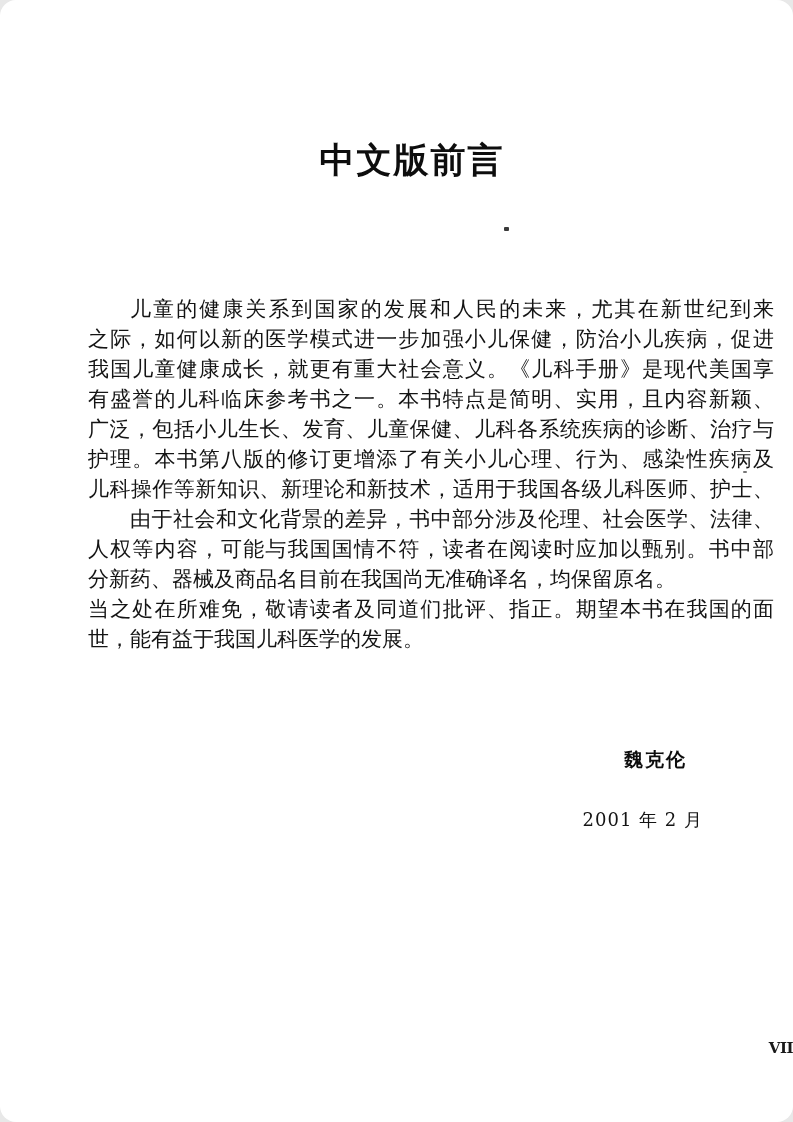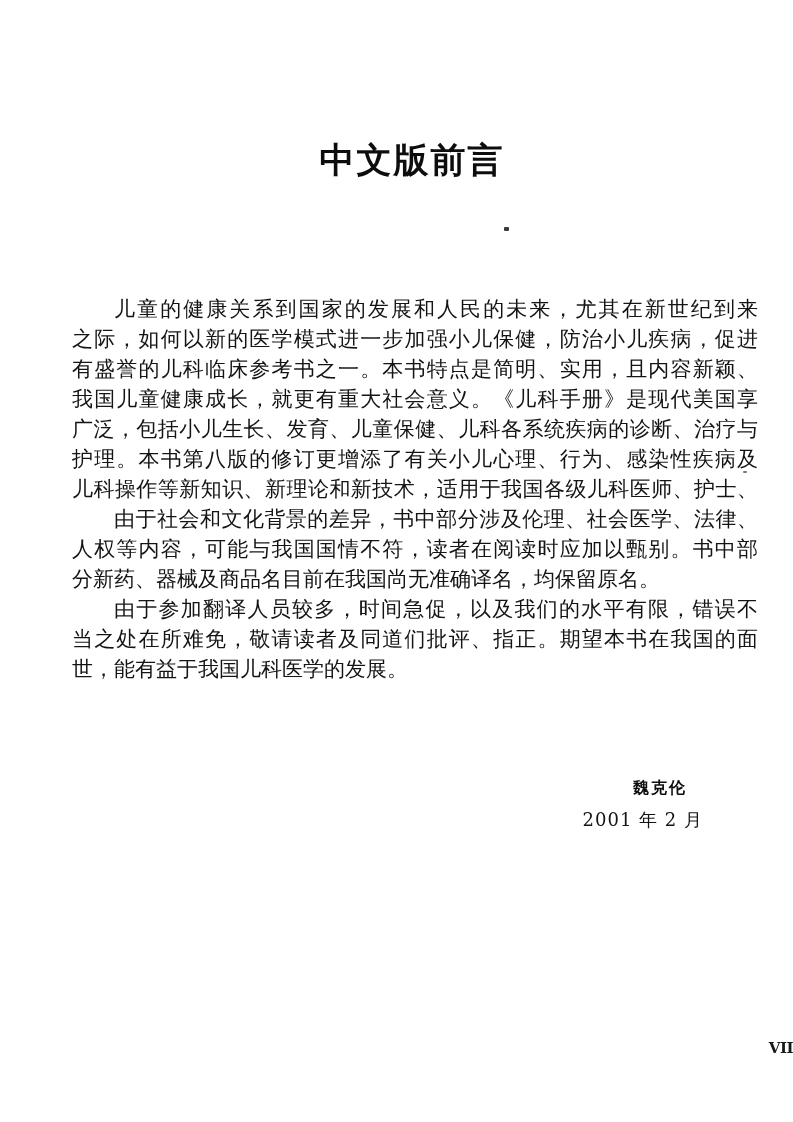--- a/index.html
+++ b/index.html
@@ -6,59 +6,60 @@
   html, body { background: #e8e8e8; }
   .page {
     position: relative;
     width: 793px;
     height: 1122px;
     margin: 0 auto;
     background: #ffffff;
     color: #111111;
     font-family: "DejaVu Serif", "Liberation Serif", serif;
     overflow: hidden;
+    border-radius: 16px;
   }
   .title {
     position: absolute;
     top: 137px;
     left: 31px;
     width: 762px;
     text-align: center;
     font-size: 35px;
     font-weight: bold;
     letter-spacing: 2px;
     color: #0d0d0d;
   }
   .body-text {
     position: absolute;
     top: 294px;
-    left: 72px;
+    left: 88px;
     width: 686px;
     font-size: 21px;
     line-height: 30px;
     color: #141414;
   }
   .bodyline {
     height: 30px;
     text-align: justify;
     text-align-last: justify;
     text-justify: inter-character;
     white-space: nowrap;
   }
   .bodyline.plast {
     text-align-last: left;
   }
   .bodyline.indent {
     text-indent: 2em;
   }
   .sig-name {
     position: absolute;
-    top: 778px;
+    top: 747px;
     right: 106px;
-    font-size: 16px;
+    font-size: 19px;
     font-weight: bold;
     letter-spacing: 2px;
     color: #0d0d0d;
   }
   .sig-date {
     position: absolute;
     top: 808px;
     right: 90px;
     font-size: 18px;
     letter-spacing: 1px;
@@ -91,35 +92,34 @@
   <h1 class="title">中文版前言</h1>
 
   <div class="speck speck-1"></div>
   <div class="speck speck-2"></div>
 
   <div class="body-text">
 
     <div>
       <div class="bodyline indent">儿童的健康关系到国家的发展和人民的未来，尤其在新世纪到来</div>
       <div class="bodyline">之际，如何以新的医学模式进一步加强小儿保健，防治小儿疾病，促进</div>
+      <div class="bodyline">我国儿童健康成长，就更有重大社会意义。《儿科手册》是现代美国享</div>
       <div class="bodyline">有盛誉的儿科临床参考书之一。本书特点是简明、实用，且内容新颖、</div>
-      <div class="bodyline">我国儿童健康成长，就更有重大社会意义。《儿科手册》是现代美国享</div>
       <div class="bodyline">广泛，包括小儿生长、发育、儿童保健、儿科各系统疾病的诊断、治疗与</div>
       <div class="bodyline">护理。本书第八版的修订更增添了有关小儿心理、行为、感染性疾病及</div>
       <div class="bodyline">儿科操作等新知识、新理论和新技术，适用于我国各级儿科医师、护士、</div>
     </div>
 
     <div>
       <div class="bodyline indent">由于社会和文化背景的差异，书中部分涉及伦理、社会医学、法律、</div>
       <div class="bodyline">人权等内容，可能与我国国情不符，读者在阅读时应加以甄别。书中部</div>
       <div class="bodyline plast">分新药、器械及商品名目前在我国尚无准确译名，均保留原名。</div>
     </div>
 
     <div>
-      <div class="bodyline indent">由于参加翻译人员较多，时间急促，以及我们的水平有限，错误不</div>
       <div class="bodyline">当之处在所难免，敬请读者及同道们批评、指正。期望本书在我国的面</div>
       <div class="bodyline plast">世，能有益于我国儿科医学的发展。</div>
     </div>
 
   </div>
 
   <div class="sig-name">魏克伦</div>
   <div class="sig-date">2001 年 2 月</div>
 
   <div class="page-number">VII</div>

